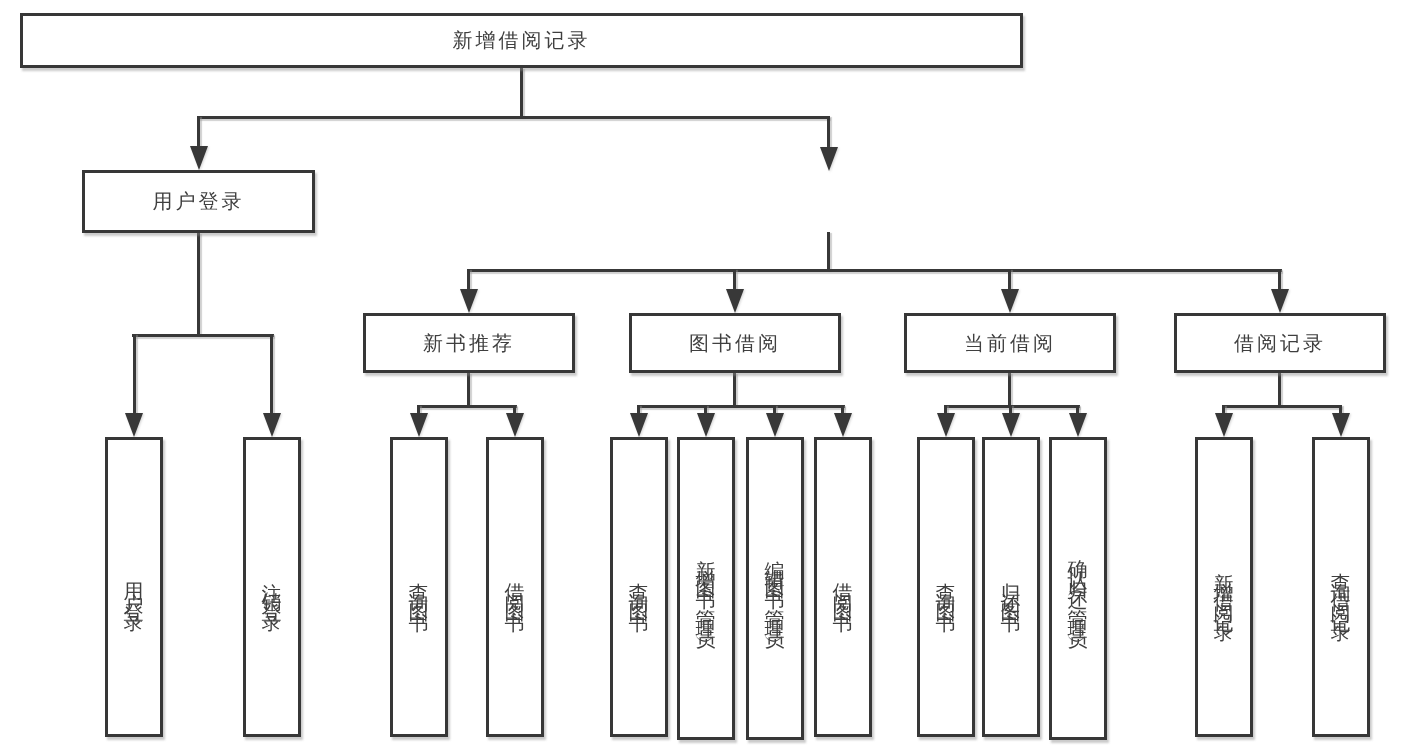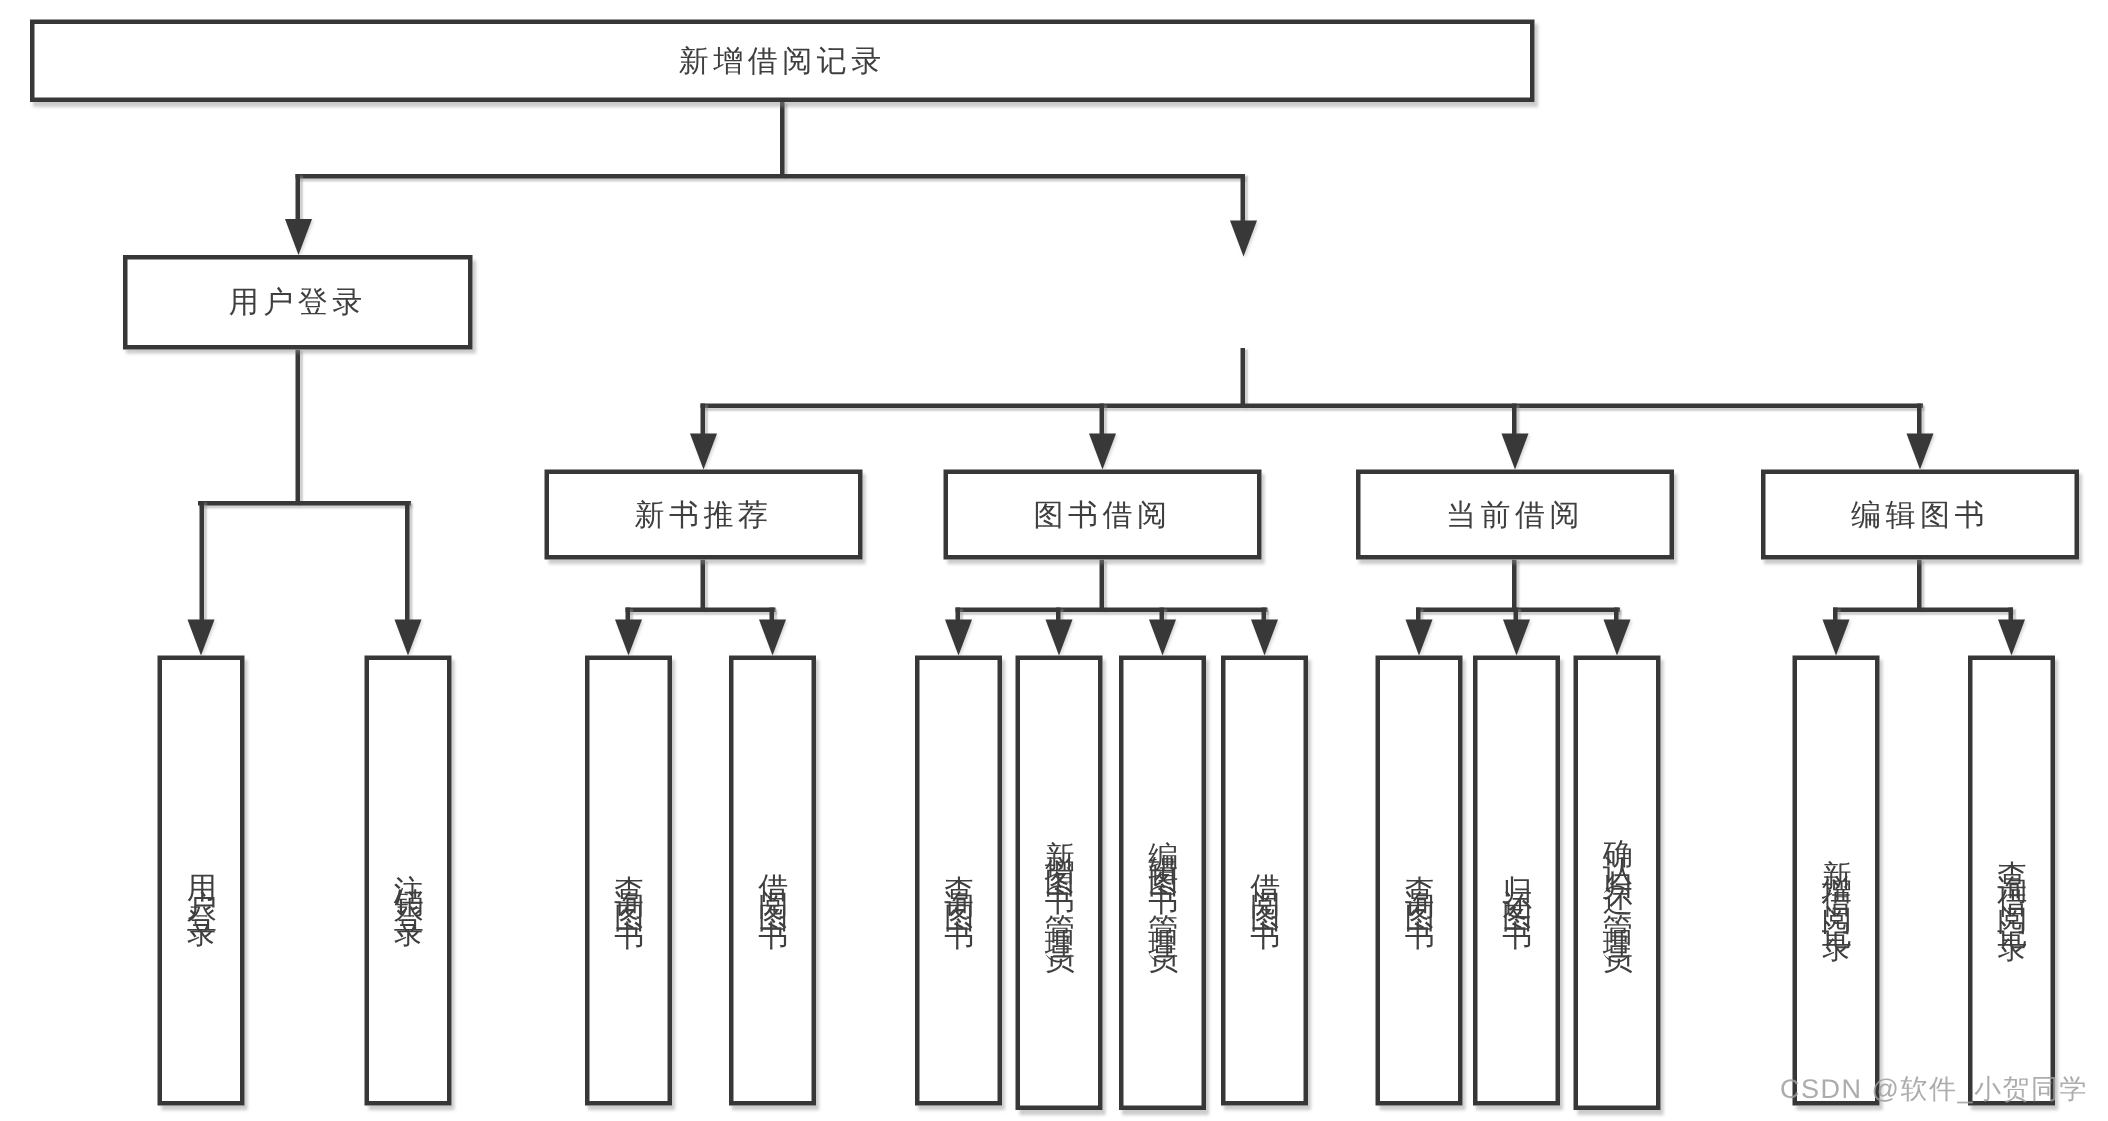--- a/index.html
+++ b/index.html
@@ -98,21 +98,21 @@
   <div class="node" style="left:363px;top:313px;width:212px;height:60px;">
     <span class="lbl">新书推荐</span>
   </div>
   <div class="node" style="left:629px;top:313px;width:212px;height:60px;">
     <span class="lbl">图书借阅</span>
   </div>
   <div class="node" style="left:904px;top:313px;width:212px;height:60px;">
     <span class="lbl">当前借阅</span>
   </div>
   <div class="node" style="left:1174px;top:313px;width:212px;height:60px;">
-    <span class="lbl">编辑图书</span>
+    <span class="lbl">借阅记录</span>
   </div>
 
   <div class="node leaf" style="left:105px;top:437px;width:58px;height:300px;">
     <span class="lbl">用户登录</span>
   </div>
   <div class="node leaf" style="left:243px;top:437px;width:58px;height:300px;">
     <span class="lbl">注销登录</span>
   </div>
 
   <div class="node leaf" style="left:390px;top:437px;width:58px;height:300px;">
@@ -145,15 +145,14 @@
     <span class="lbl">确认归还（管理员）</span>
   </div>
 
   <div class="node leaf" style="left:1195px;top:437px;width:58px;height:300px;">
     <span class="lbl">新增借阅记录</span>
   </div>
   <div class="node leaf" style="left:1312px;top:437px;width:58px;height:300px;">
     <span class="lbl">查询借阅记录</span>
   </div>
 
-  <div class="watermark" style="right:13px;top:714px;">CSDN @软件_小贺同学</div>
 
 </div>
 
 </body></html>

